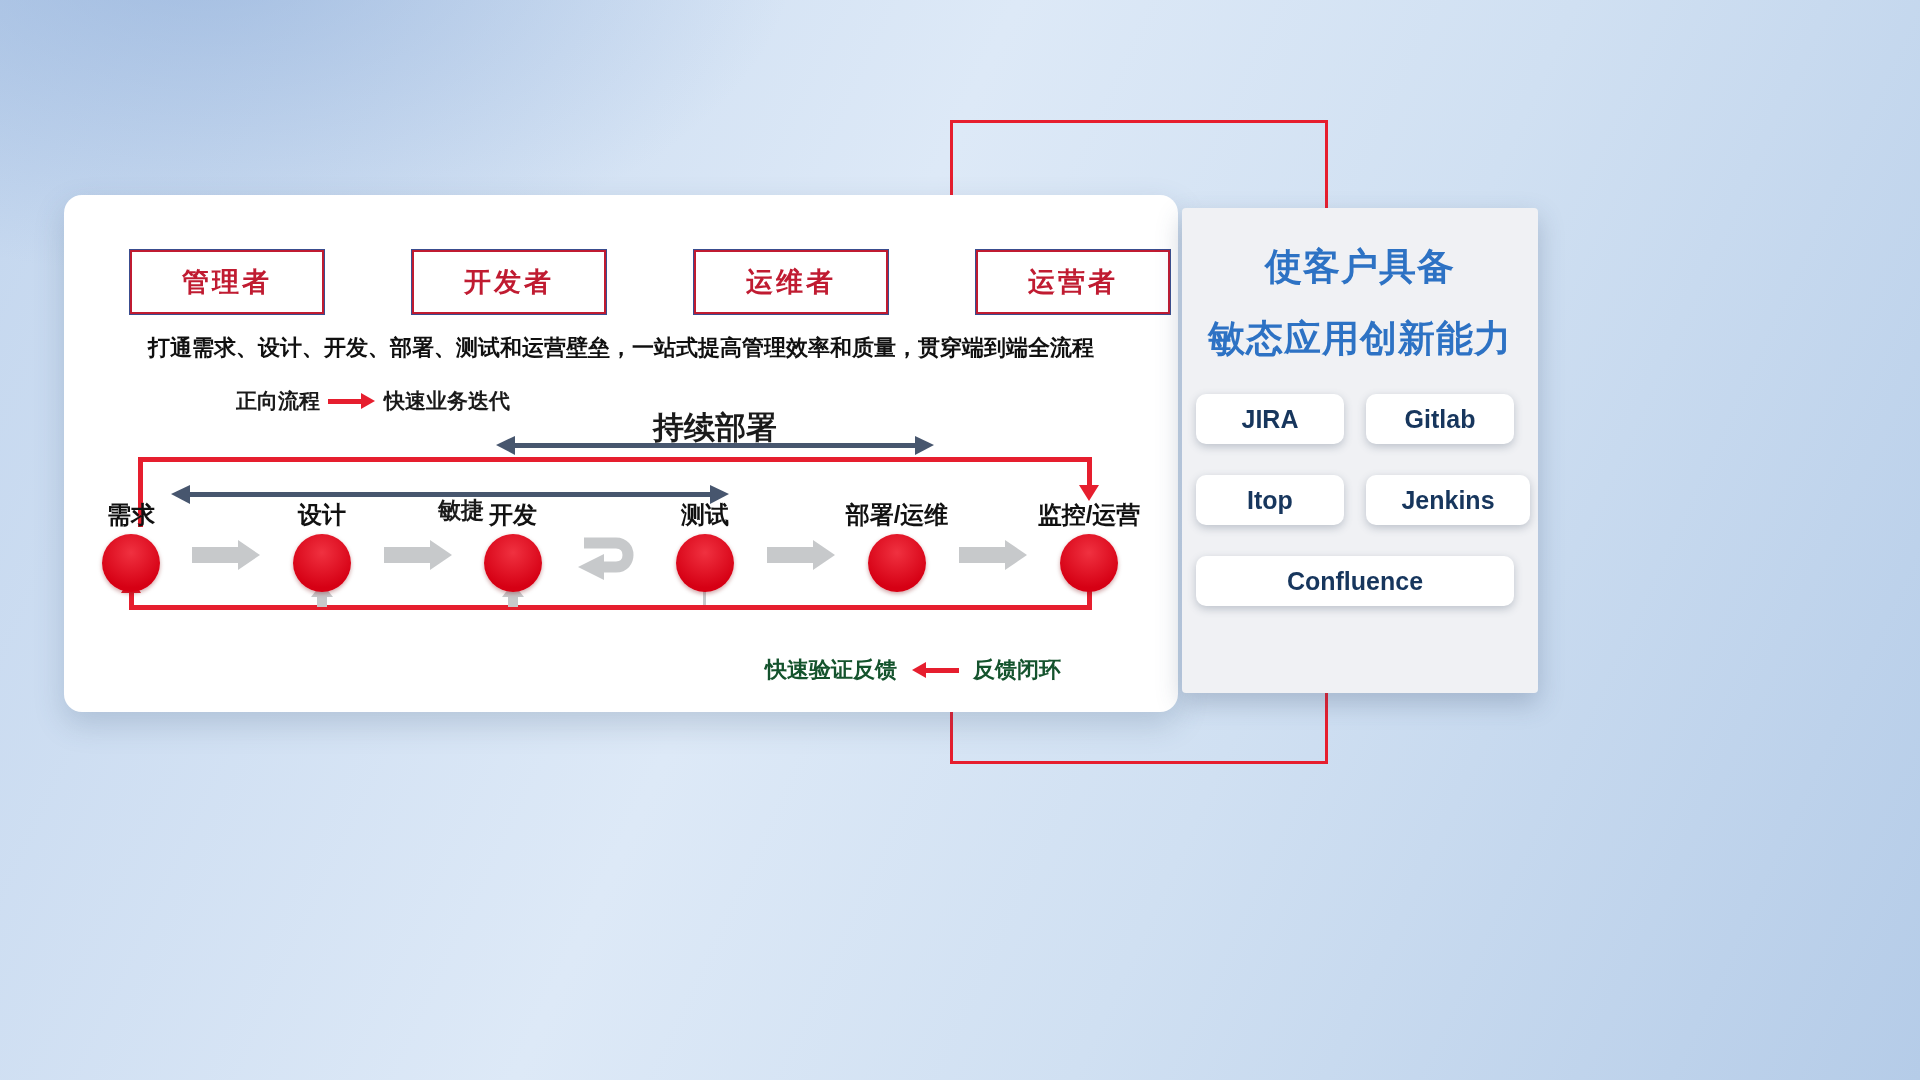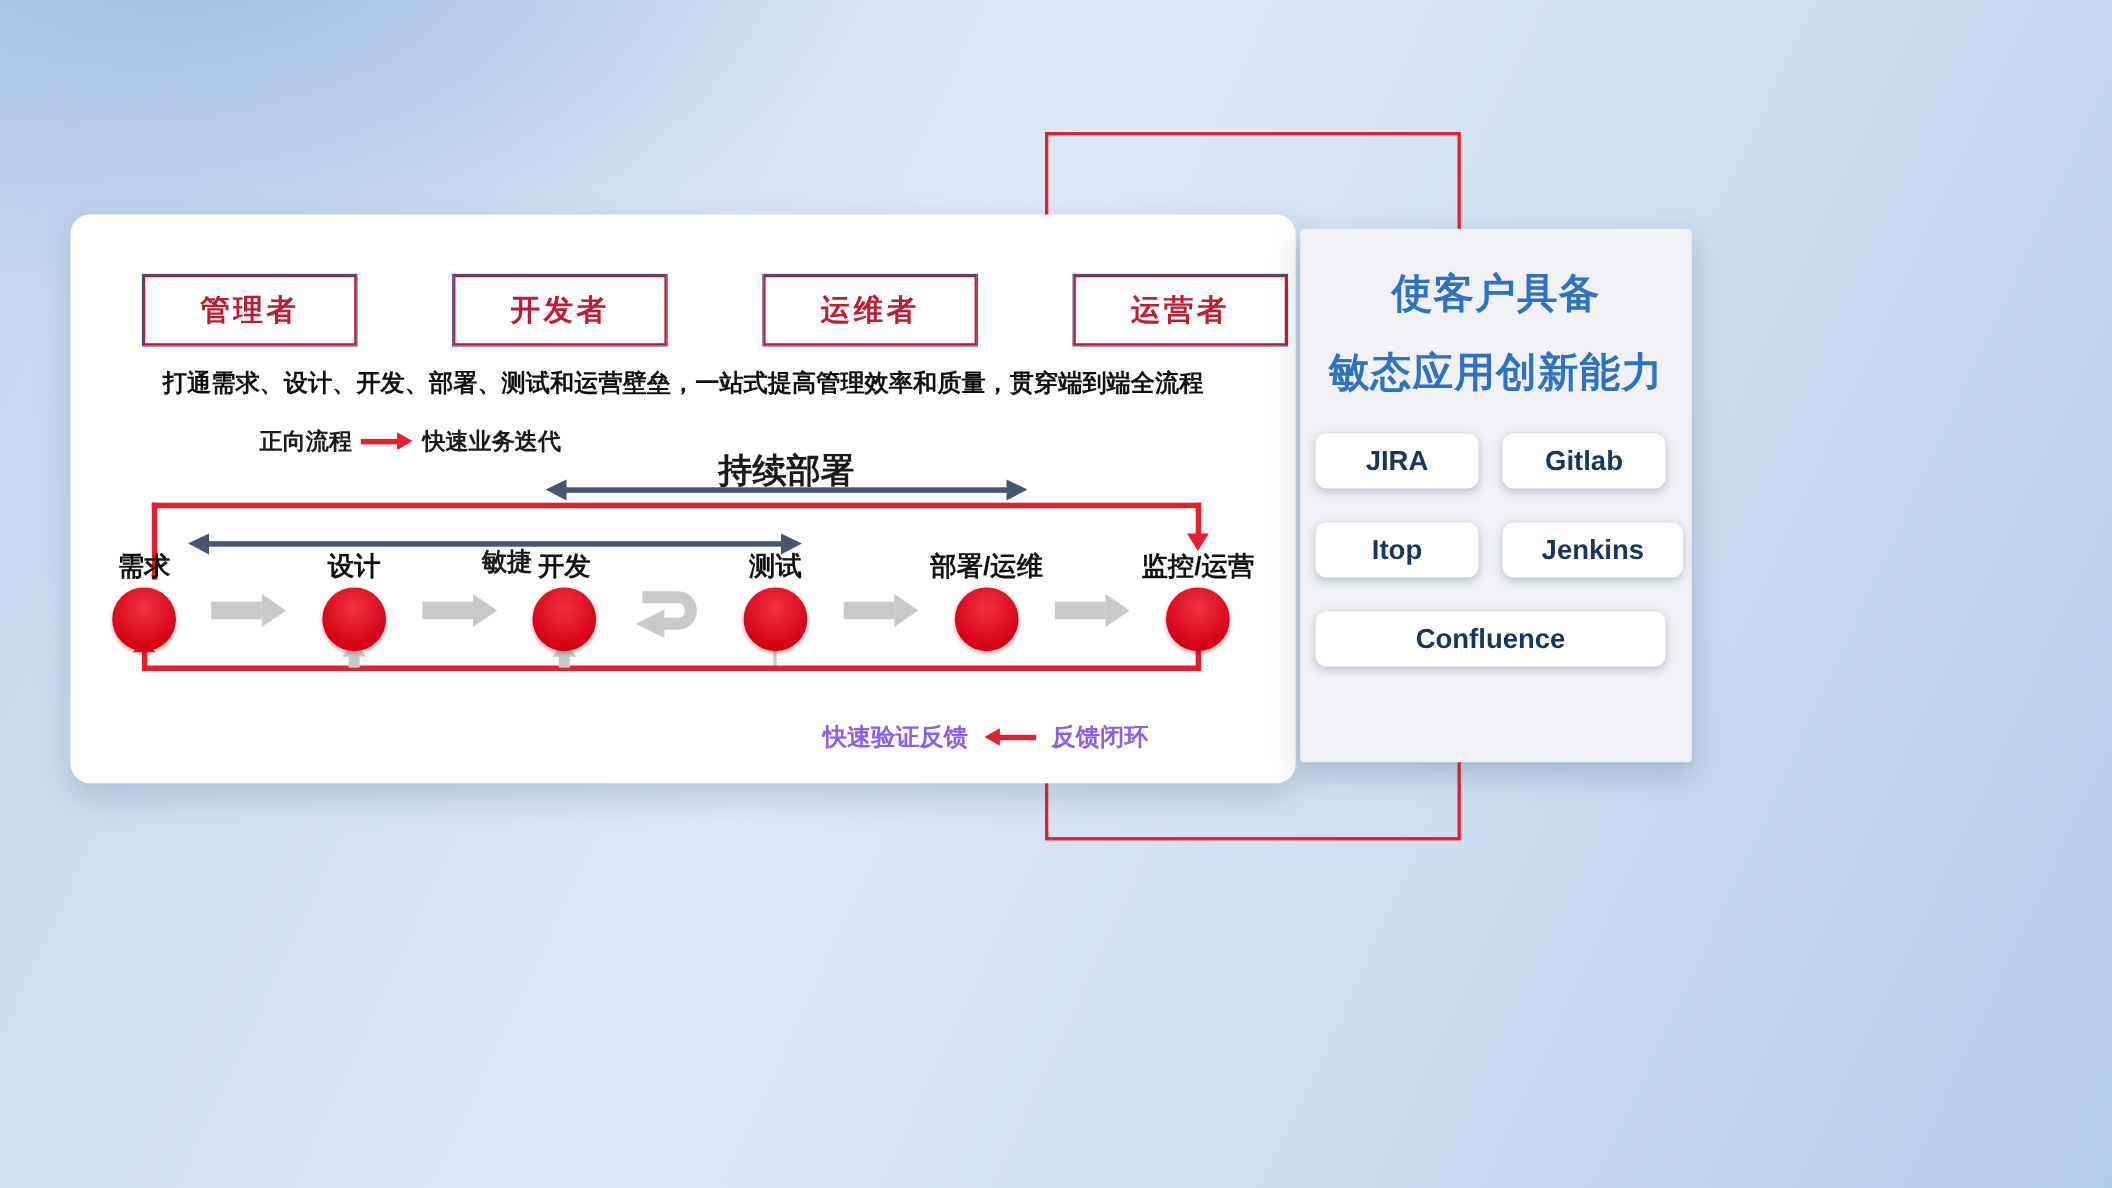--- a/index.html
+++ b/index.html
@@ -81,22 +81,22 @@
     background:radial-gradient(circle at 50% 32%, #f03140, var(--node-red,#d60014) 72%);
     box-shadow:0 2px 4px rgba(120,0,10,.35); }
 
   
   .garrow { position:absolute; top:352px; width:46px; height:16px; background:var(--gray-arrow,#c7c9cb); z-index:2; }
   .garrow::after { content:""; position:absolute; left:46px; top:-7px;
     border-left:22px solid var(--gray-arrow,#c7c9cb); border-top:15px solid transparent; border-bottom:15px solid transparent; }
 
   .loop-icon { position:absolute; left:506px; top:334px; z-index:2; }
 
-  .legend-feedback { position:absolute; left:684px; top:460px; display:flex; align-items:center;
-    gap:14px; font-size:22px; font-weight:bold; color:#8b5cf6; }
+  .legend-feedback { position:absolute; left:701px; top:460px; display:flex; align-items:center;
+    gap:14px; font-size:22px; font-weight:bold; color:#14532d; }
 
   
   .panel-title { position:absolute; width:100%; text-align:center; font-size:37px; font-weight:bold;
     color:var(--title-blue,#2d72c4); letter-spacing:1px; }
   .t1 { top:34px; } .t2 { top:106px; }
   .tool { position:absolute; height:50px; background:#fff; border-radius:10px;
     box-shadow:0 3px 9px rgba(70,85,110,.3); display:flex; align-items:center; justify-content:center;
     font-size:25px; font-weight:bold; color:var(--tool-navy,#17365d); }
 </style>
 </head>

